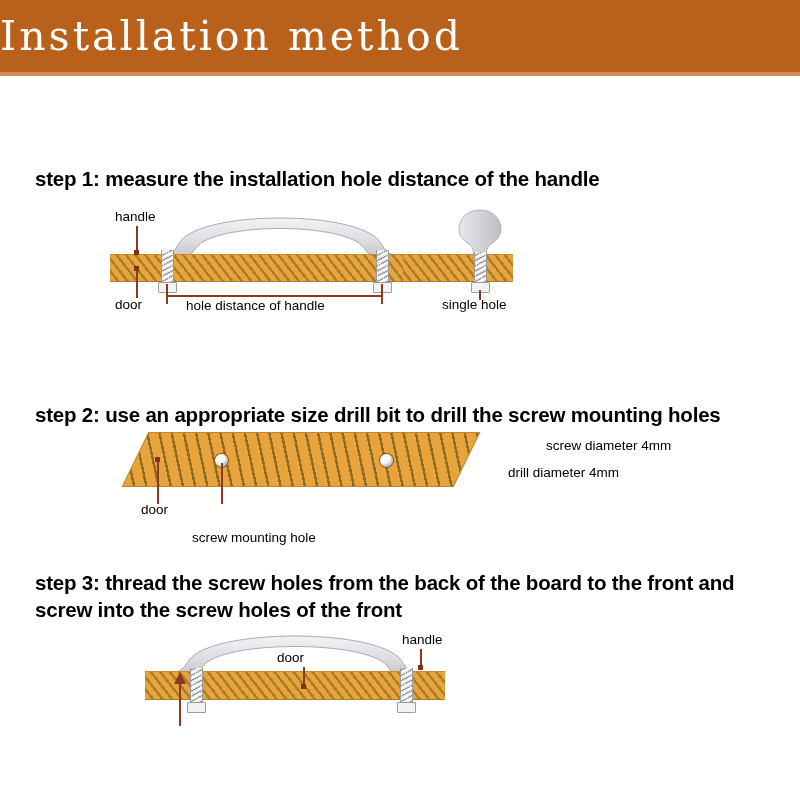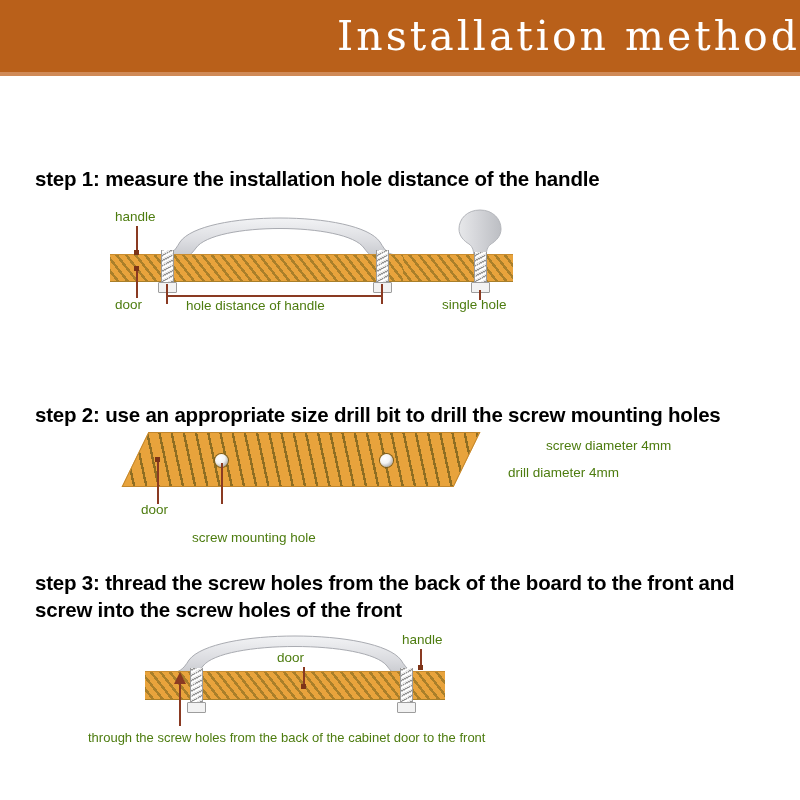--- a/index.html
+++ b/index.html
@@ -18,21 +18,21 @@
 
   
   .banner {
     position: absolute;
     left: 0; top: 0;
     width: 800px;
     height: 72px;
     background: #b9601a;
     display: flex;
     align-items: center;
-    justify-content: flex-end;
+    justify-content: flex-start;
   }
   .banner-underline {
     position: absolute;
     left: 0; top: 72px;
     width: 800px;
     height: 4px;
     background: #d08a57;
   }
   .banner-title {
     font-family: "DejaVu Serif", serif;
@@ -71,21 +71,21 @@
         #e8a33c 0px, #e8a33c 5px,
         #a97f2a 5px, #a97f2a 7.5px
     );
     border-top: 1px solid #c98c2f;
     border-bottom: 1px solid #a97f2a;
   }
 
   .label {
     position: absolute;
     font-size: 13.5px;
-    color: #4d7c0f;
+    color: #000000;
     white-space: nowrap;
   }
   .label.small { font-size: 13px; }
 
   .leader {
     position: absolute;
     background: #8a3a22;
   }
   .leader.v { width: 1.6px; }
   .leader.h { height: 1.6px; }
@@ -282,14 +282,13 @@
   <div class="leader v" style="left:303px; top:667px; height:19px;"></div>
   <div class="leader-dot" style="left:301px; top:684px;"></div>
 
   <div class="label" style="left:402px; top:632px;">handle</div>
   <div class="leader v" style="left:420px; top:649px; height:18px;"></div>
   <div class="leader-dot" style="left:418px; top:665px;"></div>
 
   <div class="leader v" style="left:179px; top:682px; height:44px;"></div>
   <div class="up-arrow-head" style="left:174px; top:672px;"></div>
 
-  <div class="label small" style="left:88px; top:730px;">through the screw holes from the back of the cabinet door to the front</div>
 </div>
 
 </body></html>

